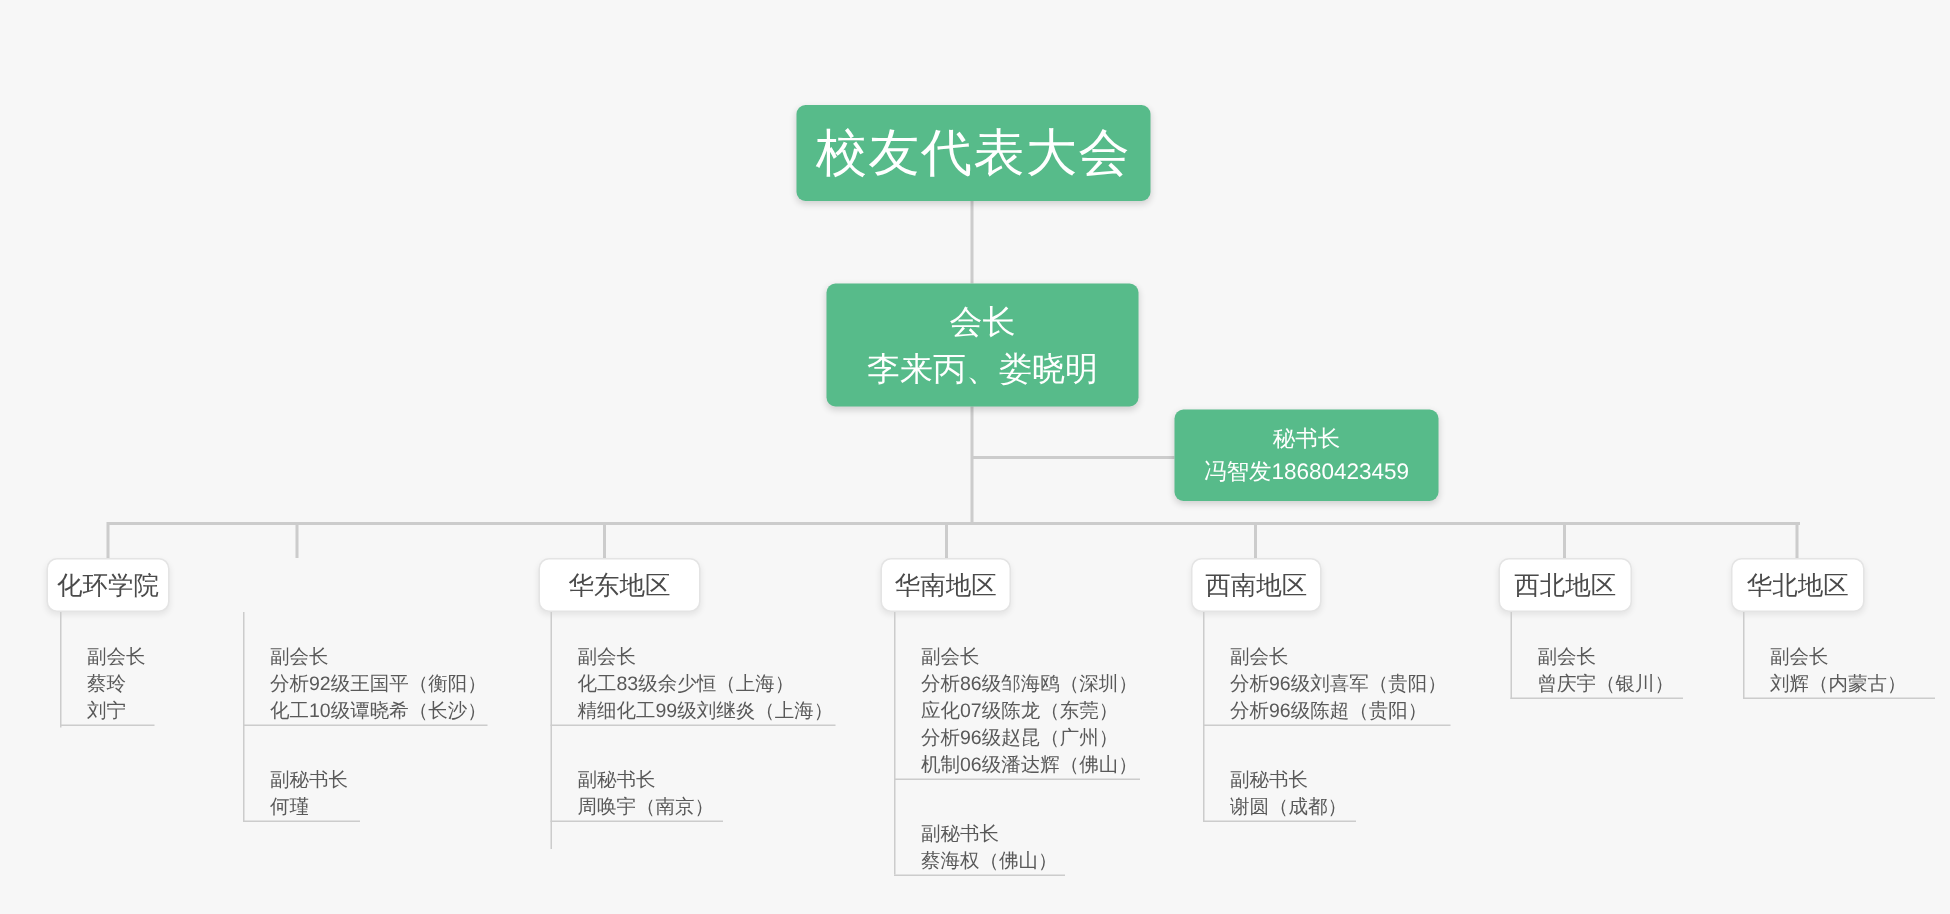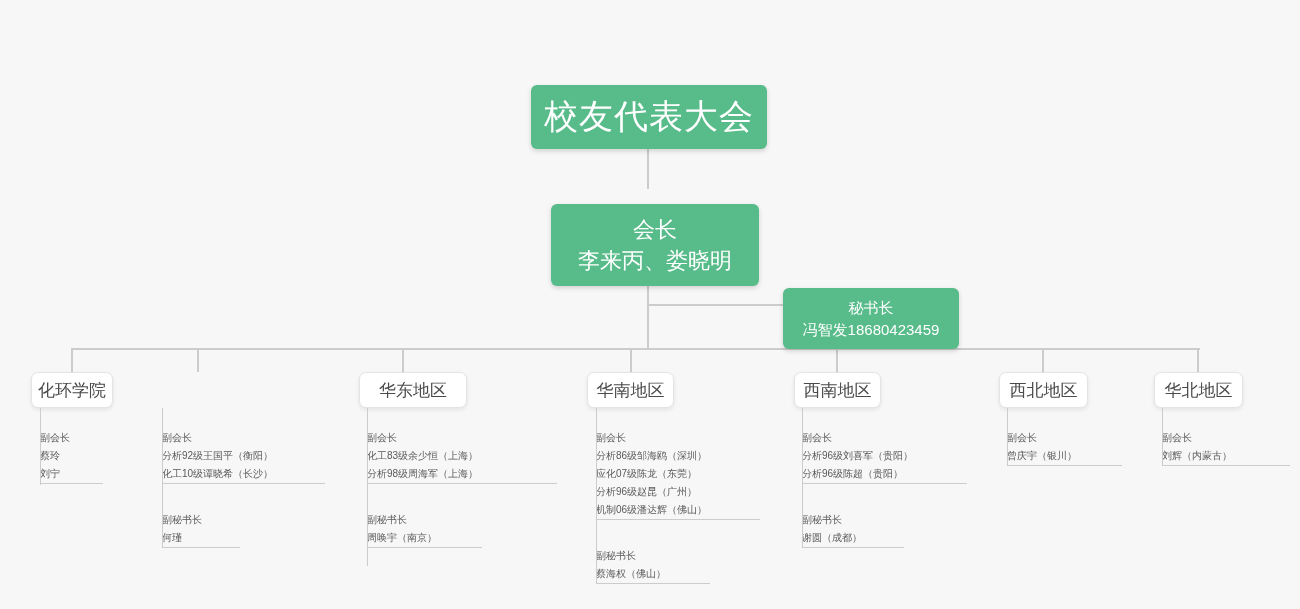--- a/index.html
+++ b/index.html
@@ -6,36 +6,36 @@
   body{background:var(--background,#f7f7f7);}
   .canvas{
     position:relative;width:1300px;height:609px;overflow:hidden;
     background:var(--background,#f7f7f7);
     font-family:"Liberation Sans","DejaVu Sans",sans-serif;
   }
   .line{position:absolute;background:var(--connector,#cccccc);}
   .gbox{
     position:absolute;background:var(--accent-green,#57bb8a);color:#ffffff;
     border-radius:6px;display:flex;flex-direction:column;
-    justify-content:center;text-align:center;box-shadow:0 2px 5px rgba(0,0,0,.16);margin-top:15px;
+    justify-content:center;text-align:center;box-shadow:0 2px 5px rgba(0,0,0,.16);
   }
   .gbox.root{left:531px;top:70px;width:236px;height:64px;font-size:34px;letter-spacing:1px;}
   .gbox.president{left:551px;top:189px;width:208px;height:82px;font-size:22px;line-height:31px;}
   .gbox.secretary{left:783px;top:273px;width:176px;height:61px;font-size:15px;line-height:22px;}
   .wbox{
     position:absolute;top:372px;height:36px;background:#ffffff;
     border:1px solid var(--box-border,#e4e4e4);border-radius:7px;box-sizing:border-box;
     color:var(--box-text,#4a4a4a);font-size:17px;display:flex;align-items:center;
     justify-content:center;box-shadow:0 2px 4px rgba(0,0,0,.08);white-space:nowrap;
   }
   .col{position:absolute;top:408px;}
   .colline{position:absolute;left:0;top:0;width:1px;background:var(--connector,#cccccc);}
   .group{
-    box-sizing:border-box;padding-left:0;border-bottom:1px solid var(--connector,#cccccc);
-    color:var(--list-text,#595959);font-size:10px;line-height:18px;white-space:nowrap;
+    box-sizing:border-box;padding-left:18px;border-bottom:1px solid var(--connector,#cccccc);
+    color:var(--list-text,#595959);font-size:13px;line-height:18px;white-space:nowrap;
   }
   .mt1{margin-top:21px;}
   .mt2{margin-top:27px;}
 </style>
 </head>
 <body>
 
 <div class="canvas">
 
   <div class="line" style="left:647px;top:134px;width:2px;height:55px"></div>
@@ -103,21 +103,21 @@
       <div>副秘书长</div>
       <div>何瑾</div>
     </div>
   </div>
 
   <div class="col" style="left:367px">
     <div class="colline" style="height:158px"></div>
     <div class="group mt1" style="width:190px">
       <div>副会长</div>
       <div>化工83级余少恒（上海）</div>
-      <div>分析98级周海军（上海）</div>
+      <div>精细化工99级刘继炎（上海）</div>
     </div>
     <div class="group mt2" style="width:115px">
       <div>副秘书长</div>
       <div>周唤宇（南京）</div>
     </div>
   </div>
 
   <div class="col" style="left:596px">
     <div class="colline" style="height:175px"></div>
     <div class="group mt1" style="width:164px">

